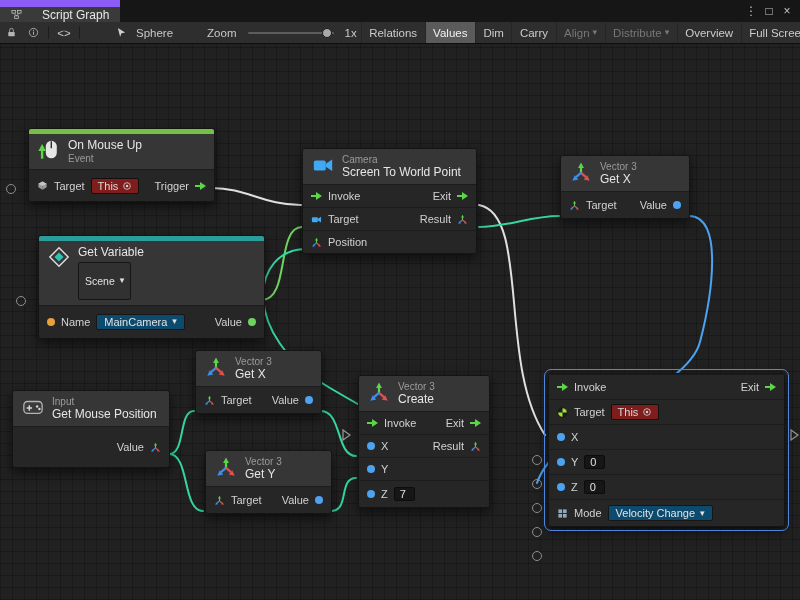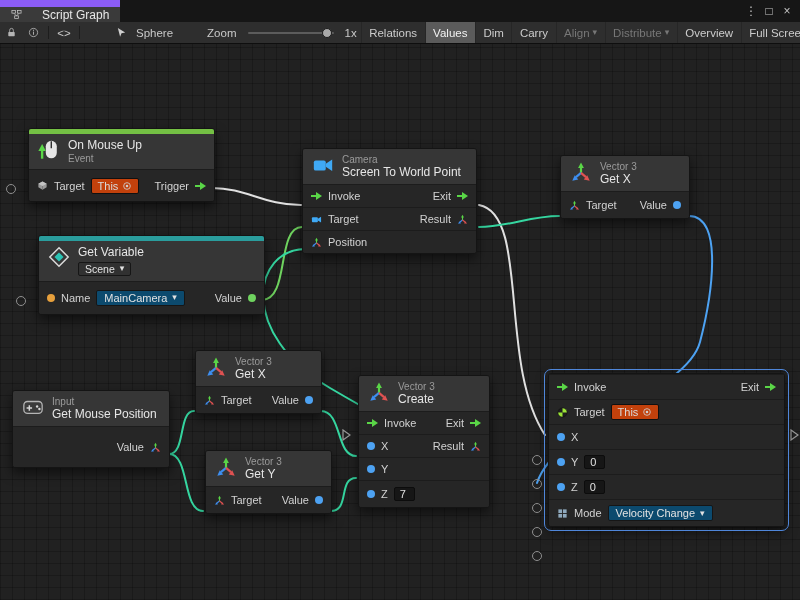--- a/index.html
+++ b/index.html
@@ -53,23 +53,23 @@
   .row .sp{flex:1;}
   .big-ic{width:22px;height:22px;flex:none;}
   .mini{width:11px;height:11px;flex:none;}
   .dot{width:8px;height:8px;border-radius:50%;flex:none;}
   .dot.blue{background:#4da2f2;}
   .dot.green{background:#6fd35f;}
   .dot.orange{background:#e7a03c;}
   .fa{display:inline-flex;align-items:center;color:#5ad647;flex:none;}
   .fa::before{content:"";display:block;width:5px;height:2px;background:currentColor;}
   .fa::after{content:"";display:block;width:0;height:0;border-left:6px solid currentColor;border-top:4px solid transparent;border-bottom:4px solid transparent;}
-  .chip{display:inline-flex;align-items:center;gap:4px;background:#c2410c;border:1px solid #101010;border-radius:2px;padding:1px 6px;font-size:11px;color:#dadada;}
+  .chip{display:inline-flex;align-items:center;gap:4px;background:#7f1d1d;border:1px solid #101010;border-radius:2px;padding:1px 6px;font-size:11px;color:#dadada;}
   .dropdown{display:inline-flex;align-items:center;gap:5px;background:#0c4a6e;border:1px solid #161616;border-radius:2px;padding:1px 7px;font-size:11px;color:#e2e2e2;}
-  .dropdown.small{padding:0 6px;font-size:10.5px;background:#313131;}
+  .dropdown.small{padding:12px 6px;font-size:10.5px;background:#313131;}
   .numfield{background:#161616;border:1px solid #0c0c0c;border-radius:2px;padding:0 5px;font-size:11px;color:#e2e2e2;min-width:9px;}
   .freeport{position:absolute;width:8px;height:8px;border:1px solid #8f8f8f;border-radius:50%;box-sizing:content-box;}
   .freetri{position:absolute;}
 </style>
 </head>
 <body>
 
 <svg style="position:absolute;width:0;height:0" aria-hidden="true">
 <defs>
   <symbol id="i-v3" viewBox="0 0 24 24">

